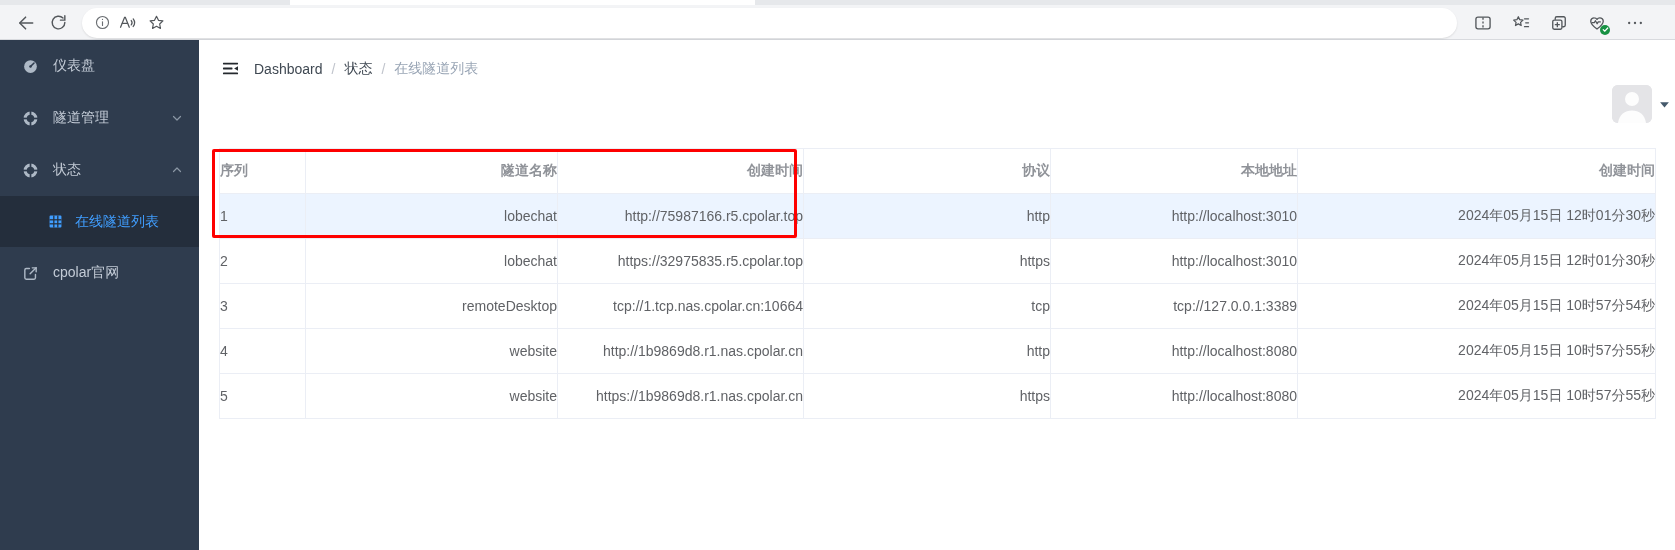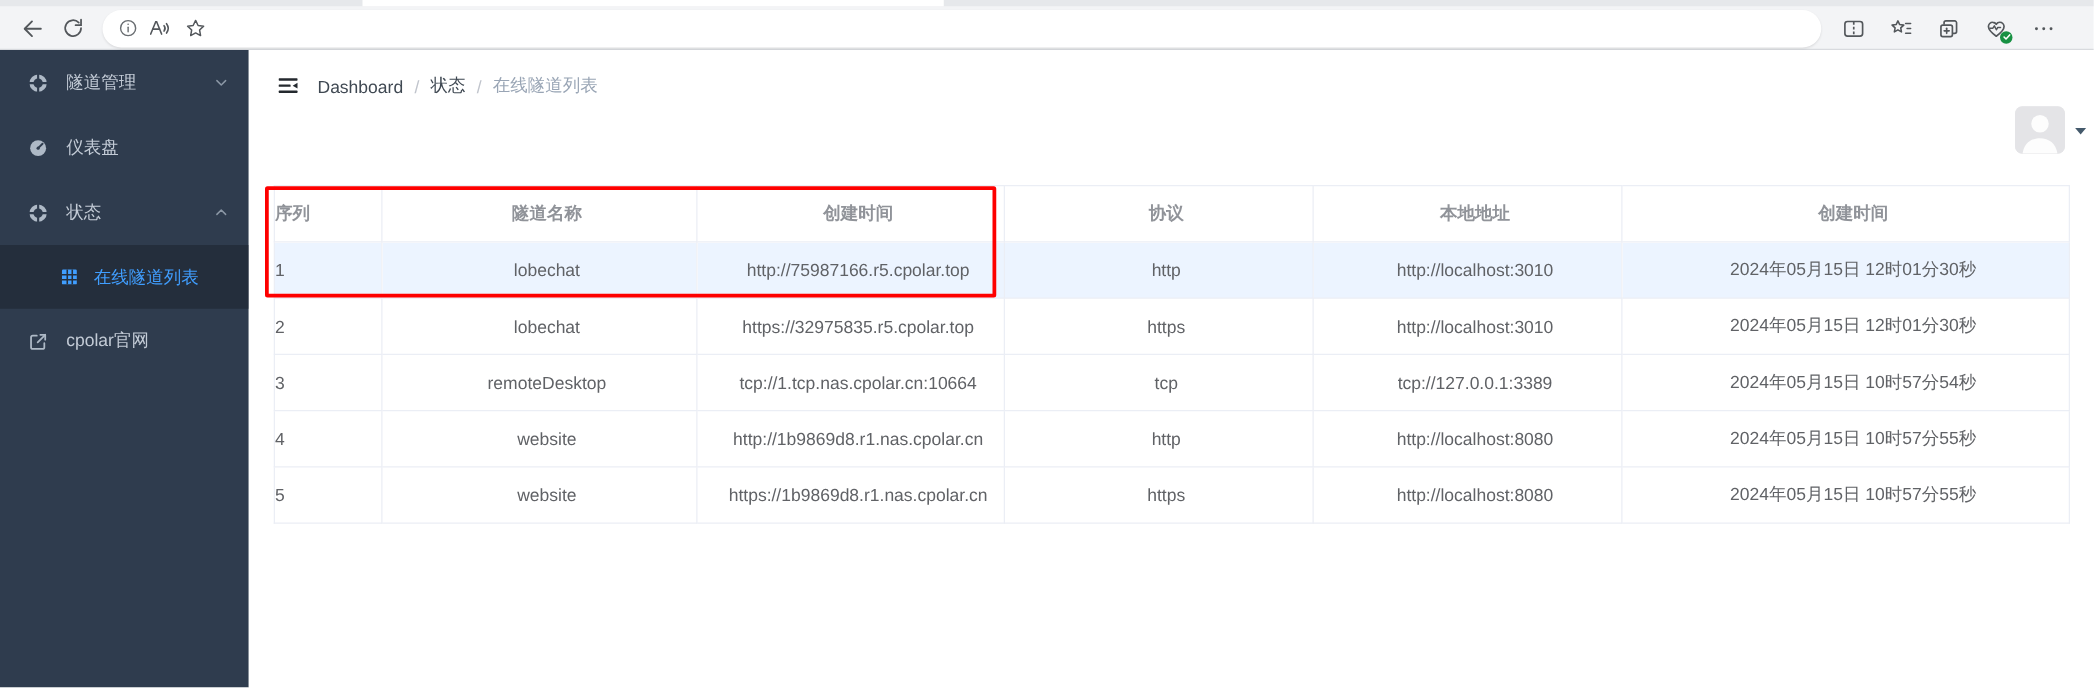--- a/index.html
+++ b/index.html
@@ -56,21 +56,21 @@
   .breadcrumb .sep{color:#c0c4cc;}
   .breadcrumb .bc.muted{color:var(--breadcrumb-muted);}
   .user-dropdown{position:absolute;right:6px;top:45px;display:flex;align-items:center;cursor:pointer;}
   .avatar{width:40px;height:38px;border-radius:6px;overflow:hidden;background:#e4e4e7;}
   .caret{margin-left:7px;color:#44596b;}
 
   
   .content{padding:7px 20px 0 20px;}
   table.tunnel-table{width:1436px;border-collapse:collapse;table-layout:fixed;font-size:14px;}
   .tunnel-table th,.tunnel-table td{border:1px solid var(--table-border);height:45px;padding:0 0 0 12px;
-    text-align:center;font-weight:normal;white-space:nowrap;overflow:hidden;}
+    text-align:right;font-weight:normal;white-space:nowrap;overflow:hidden;}
   .tunnel-table th{color:var(--header-text);font-weight:bold;}
   .tunnel-table td{color:var(--cell-text);}
   .tunnel-table th.c-seq,.tunnel-table td.c-seq{text-align:left;padding:0;}
   .tunnel-table tr.hl td{background:var(--row-highlight);}
 
   
   .annotation{position:absolute;left:212px;top:149px;width:585px;height:89px;border:3px solid var(--annotation);
     border-radius:2px;pointer-events:none;z-index:10;}
 </style>
 </head>
@@ -177,41 +177,41 @@
     </div>
   </div>
 </div>
 
 <div class="app">
 
   <aside class="sidebar">
     <div class="menu-item">
       <span class="mi-icon">
         <svg viewBox="0 0 24 24">
+            <circle cx="12" cy="12" r="9" fill="currentColor"></circle>
+            <line x1="12" y1="12" x2="17" y2="7" stroke="var(--sidebar-bg)" stroke-width="2.2" stroke-linecap="round"></line>
+            <circle cx="12" cy="12" r="1.8" fill="var(--sidebar-bg)"></circle>
+          </svg>
+      </span>
+      <span class="mi-label">仪表盘</span>
+    </div>
+    <div class="menu-item">
+      <span class="mi-icon">
+        <svg viewBox="0 0 24 24">
             <circle cx="12" cy="12" r="7.5" fill="none" stroke="currentColor" stroke-width="4.5"></circle>
             <line x1="12" y1="1" x2="12" y2="23" stroke="var(--sidebar-bg)" stroke-width="2.4"></line>
             <line x1="1" y1="12" x2="23" y2="12" stroke="var(--sidebar-bg)" stroke-width="2.4"></line>
           </svg>
       </span>
       <span class="mi-label">隧道管理</span>
       <span class="chev">
         <svg viewBox="0 0 24 24" fill="none" stroke="currentColor" stroke-width="2.4" stroke-linecap="round" stroke-linejoin="round">
             <path d="M5 9l7 7 7-7"></path>
           </svg>
       </span>
-    </div>
-    <div class="menu-item">
-      <span class="mi-icon">
-        <svg viewBox="0 0 24 24">
-            <circle cx="12" cy="12" r="9" fill="currentColor"></circle>
-            <line x1="12" y1="12" x2="17" y2="7" stroke="var(--sidebar-bg)" stroke-width="2.2" stroke-linecap="round"></line>
-            <circle cx="12" cy="12" r="1.8" fill="var(--sidebar-bg)"></circle>
-          </svg>
-      </span>
-      <span class="mi-label">仪表盘</span>
     </div>
     <div class="menu-item">
       <span class="mi-icon">
         <svg viewBox="0 0 24 24">
             <circle cx="12" cy="12" r="7.5" fill="none" stroke="currentColor" stroke-width="4.5"></circle>
             <line x1="12" y1="1" x2="12" y2="23" stroke="var(--sidebar-bg)" stroke-width="2.4"></line>
             <line x1="1" y1="12" x2="23" y2="12" stroke="var(--sidebar-bg)" stroke-width="2.4"></line>
           </svg>
       </span>
       <span class="mi-label">状态</span>

